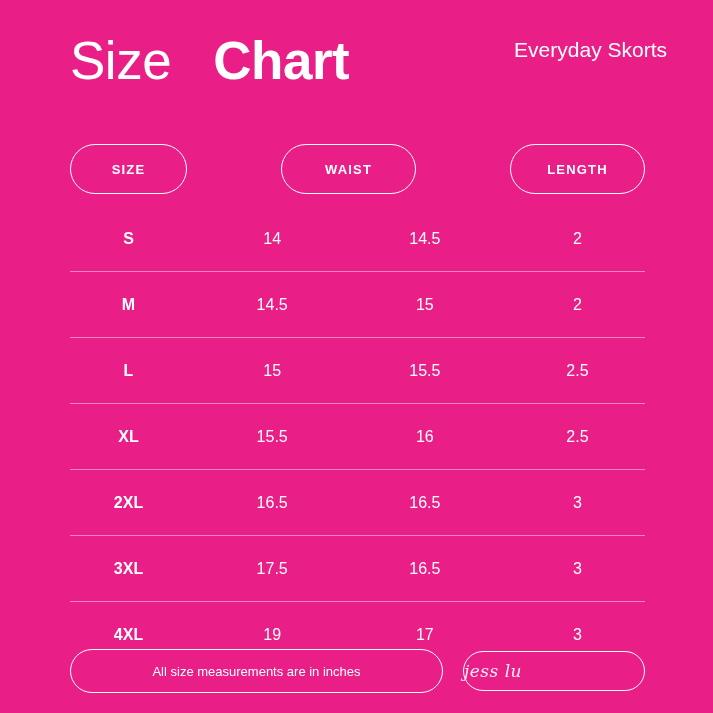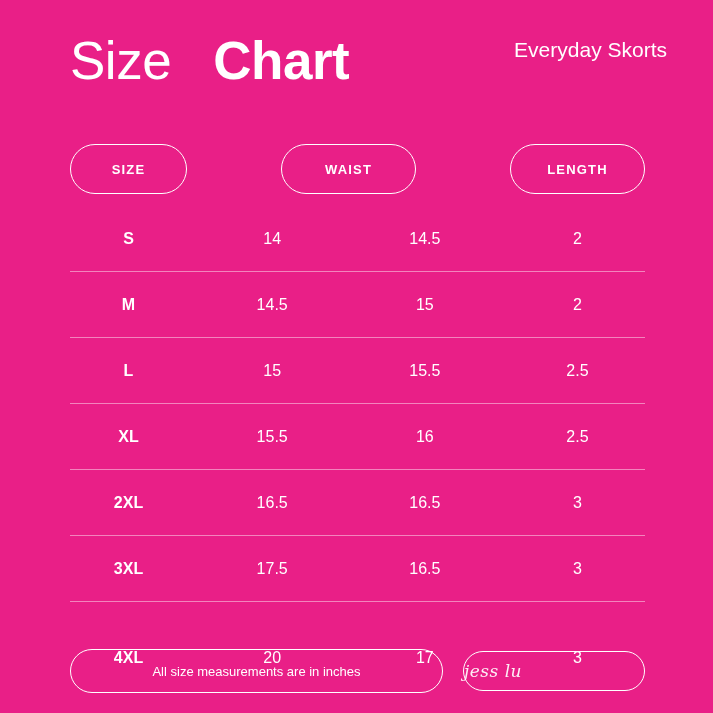--- a/index.html
+++ b/index.html
@@ -88,21 +88,20 @@
   }
   .row {
     display: flex;
     justify-content: space-between;
     align-items: center;
     height: 65px;
     border-bottom: 1px solid rgba(255,255,255,0.45);
   }
   .row.last {
     border-bottom: none;
-    align-items: flex-end;
   }
   .cell {
     width: 117px;
     text-align: center;
     font-size: 16px;
     font-weight: 400;
   }
   .cell.wide {
     width: 135px;
   }
@@ -211,21 +210,21 @@
 
       <div class="row">
         <div class="cell size-label">3XL</div>
         <div class="cell wide">17.5</div>
         <div class="cell wide">16.5</div>
         <div class="cell wide">3</div>
       </div>
 
       <div class="row last">
         <div class="cell size-label">4XL</div>
-        <div class="cell wide">20</div>
+        <div class="cell wide">19</div>
         <div class="cell wide">17</div>
         <div class="cell wide">3</div>
       </div>
 
     </div>
   </div>
 
   <div class="footer">
     <div class="footer-note">All size measurements are in inches</div>
     <div class="brand-pill">

